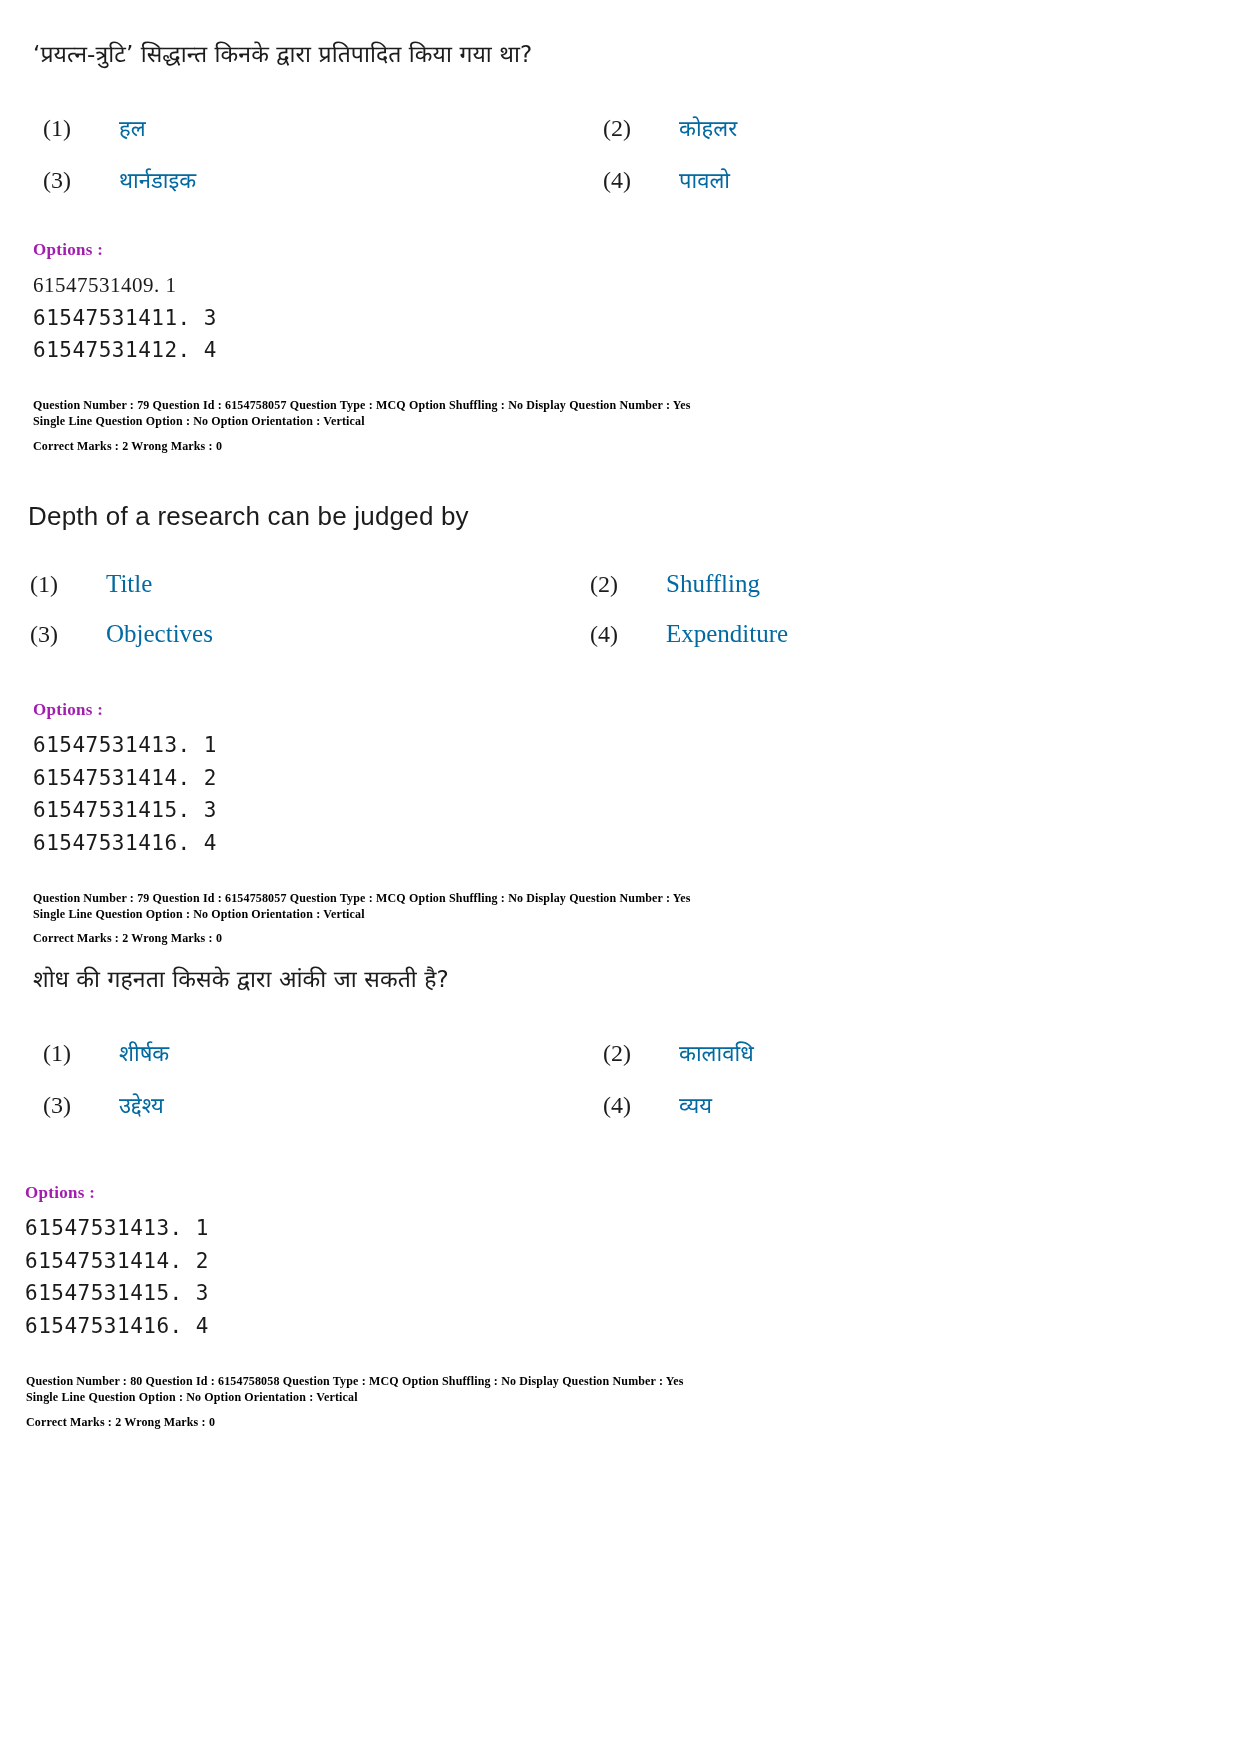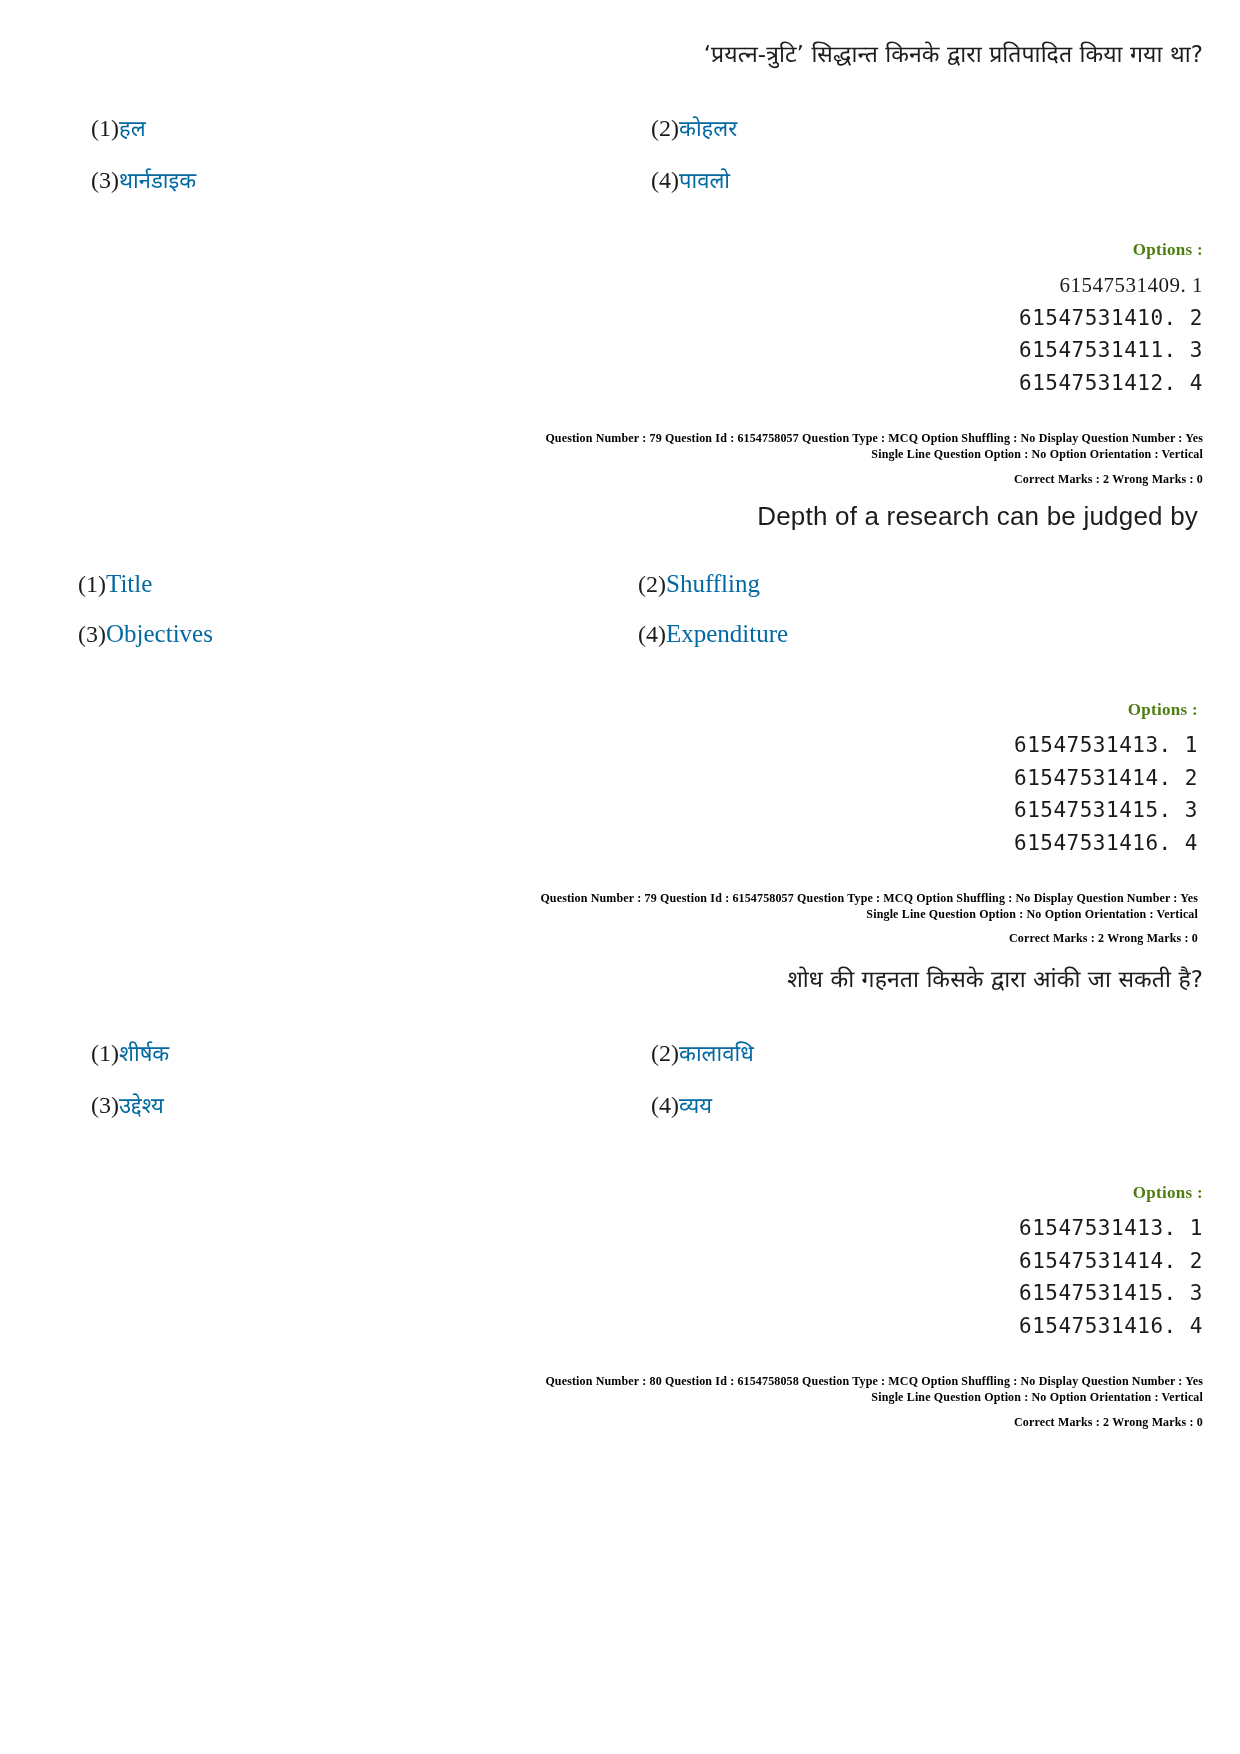--- a/index.html
+++ b/index.html
@@ -14,21 +14,20 @@
     font-family: "Liberation Serif", "DejaVu Serif", serif;
     color: #161616;
     overflow: hidden;
   }
   .page {
     position: relative;
     width: 1240px;
     height: 1440px;
     padding: 0;
     box-sizing: border-box;
-    text-align: right;
   }
 
   
   .stem {
     font-family: Liberation Sans, sans-serif;
     font-size: 25px;
     line-height: 1.3;
     color: #1c1c1c;
     letter-spacing: 0.2px;
   }
@@ -61,21 +60,21 @@
   .opt-txt.hi {
     font-family: "DejaVu Sans", "Liberation Sans", sans-serif;
     font-size: 22px;
   }
 
   
   .opt-head {
     font-family: "Liberation Serif", "DejaVu Serif", serif;
     font-weight: bold;
     font-size: 17px;
-    color: #4d7c0f;
+    color: #a21caf;
     letter-spacing: 0.3px;
   }
   .opt-id {
     font-family: "DejaVu Sans Mono", "Liberation Mono", monospace;
     font-size: 21px;
     letter-spacing: 0.5px;
     color: #1a1a1a;
     line-height: 1.56;
   }
 
@@ -118,21 +117,20 @@
       </div>
       <div class="opt">
         <span class="opt-num">(4)</span>
         <span class="opt-txt hi">पावलो</span>
       </div>
     </div>
 
     <div style="margin-top:46px;">
       <div class="opt-head">Options :</div>
       <div class="opt-id" style="margin-top:9px;font-family:Liberation Serif, serif;">61547531409. 1</div>
-      <div class="opt-id">61547531410. 2</div>
       <div class="opt-id">61547531411. 3</div>
       <div class="opt-id">61547531412. 4</div>
     </div>
 
     <div class="meta" style="margin-top:31px;">
       <span>Question Number : 79  Question Id : 6154758057  Question Type : MCQ  Option Shuffling : No  Display Question Number : Yes</span>
       <span class="row2">Single Line Question Option : No  Option Orientation : Vertical</span>
       <span class="marks">Correct Marks : 2  Wrong Marks : 0</span>
     </div>
   </div>

